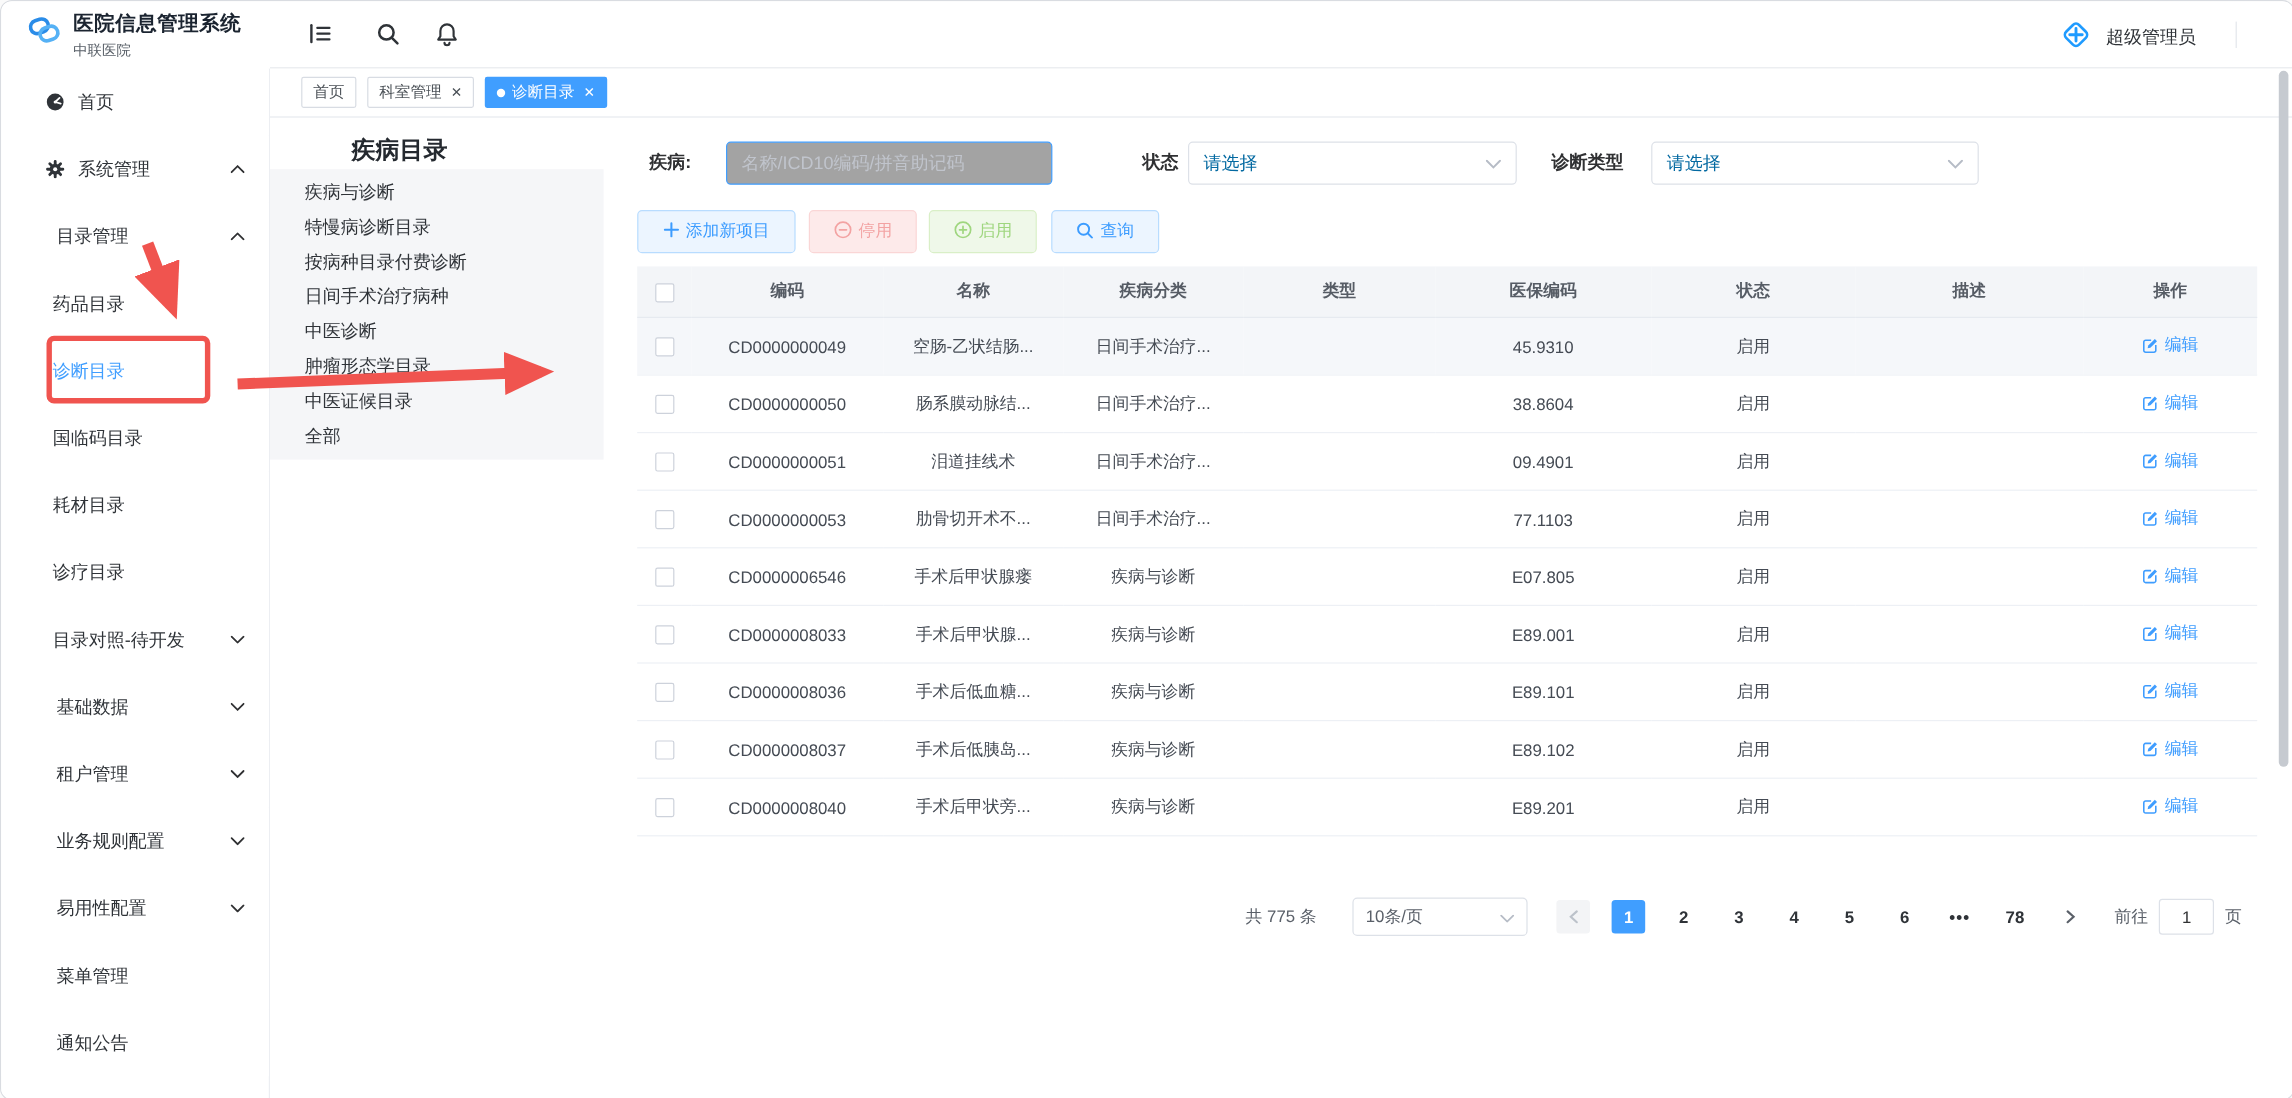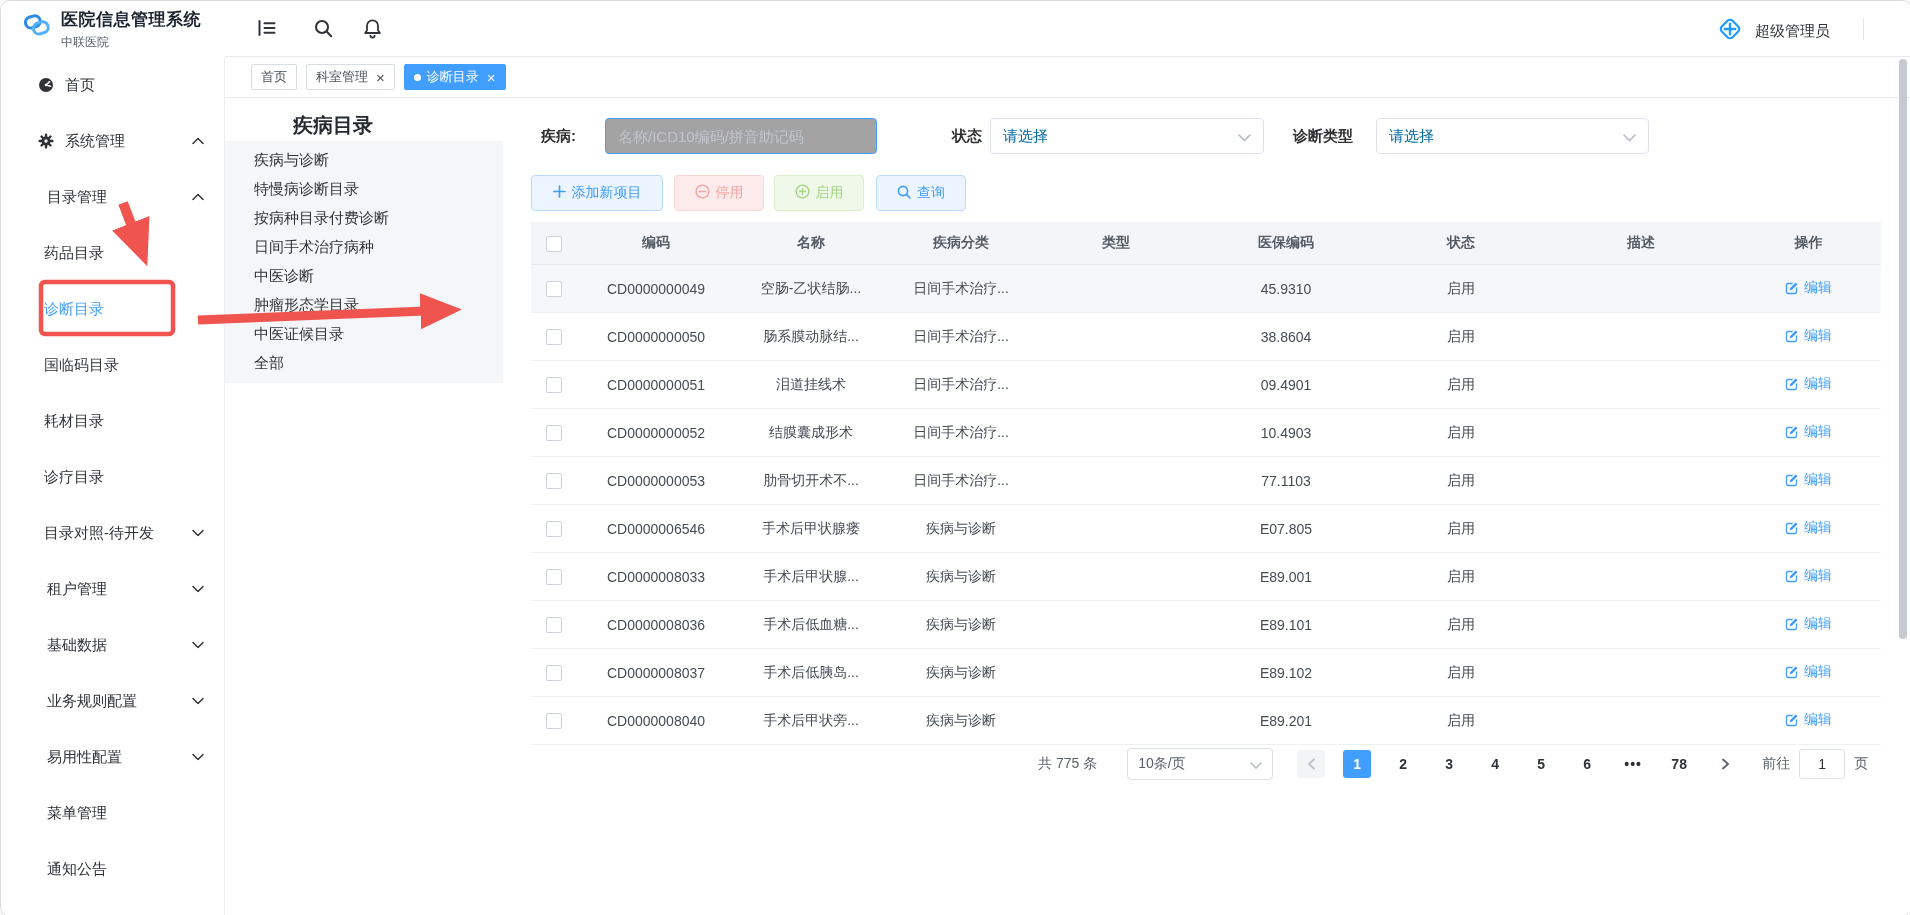--- a/index.html
+++ b/index.html
@@ -184,29 +184,29 @@
       </div>
       <div class="side-item lvl2">
         <span class="side-label">目录对照-待开发</span>
         <span class="chev">
           <svg width="12" height="7" viewBox="0 0 12 7" fill="none" stroke="#303133" stroke-width="1.5" stroke-linecap="round">
             <path d="M1 1l5 5 5-5"></path>
           </svg>
         </span>
       </div>
       <div class="side-item lvl1">
+        <span class="side-label">基础数据</span>
+        <span class="chev">
+          <svg width="12" height="7" viewBox="0 0 12 7" fill="none" stroke="#303133" stroke-width="1.5" stroke-linecap="round">
+            <path d="M1 1l5 5 5-5"></path>
+          </svg>
+        </span>
+      </div>
+      <div class="side-item lvl1">
         <span class="side-label">租户管理</span>
-        <span class="chev">
-          <svg width="12" height="7" viewBox="0 0 12 7" fill="none" stroke="#303133" stroke-width="1.5" stroke-linecap="round">
-            <path d="M1 1l5 5 5-5"></path>
-          </svg>
-        </span>
-      </div>
-      <div class="side-item lvl1">
-        <span class="side-label">基础数据</span>
         <span class="chev">
           <svg width="12" height="7" viewBox="0 0 12 7" fill="none" stroke="#303133" stroke-width="1.5" stroke-linecap="round">
             <path d="M1 1l5 5 5-5"></path>
           </svg>
         </span>
       </div>
       <div class="side-item lvl1">
         <span class="side-label">业务规则配置</span>
         <span class="chev">
           <svg width="12" height="7" viewBox="0 0 12 7" fill="none" stroke="#303133" stroke-width="1.5" stroke-linecap="round">
@@ -382,39 +382,20 @@
                     <svg width="14" height="14" viewBox="0 0 14 14" fill="none" stroke="currentColor" stroke-width="1.3">
                       <path d="M7.6 2.5H3A1.5 1.5 0 0 0 1.5 4v7A1.5 1.5 0 0 0 3 12.5h7A1.5 1.5 0 0 0 11.5 11V6.4"></path>
                       <path d="M10.7 1.5l1.8 1.8L7 8.8l-2.3.5.5-2.3z" fill="currentColor" stroke="none"></path>
                     </svg>
                   </span>
                   <span>编辑</span>
                 </span></td>
             </tr>
             <tr>
               <td><span class="checkbox"></span></td>
-              <td>CD0000000052</td>
-              <td>结膜囊成形术</td>
-              <td>日间手术治疗...</td>
-              <td></td>
-              <td>10.4903</td>
-              <td>启用</td>
-              <td></td>
-              <td><span class="edit-link">
-                  <span style="display: flex;">
-                    <svg width="14" height="14" viewBox="0 0 14 14" fill="none" stroke="currentColor" stroke-width="1.3">
-                      <path d="M7.6 2.5H3A1.5 1.5 0 0 0 1.5 4v7A1.5 1.5 0 0 0 3 12.5h7A1.5 1.5 0 0 0 11.5 11V6.4"></path>
-                      <path d="M10.7 1.5l1.8 1.8L7 8.8l-2.3.5.5-2.3z" fill="currentColor" stroke="none"></path>
-                    </svg>
-                  </span>
-                  <span>编辑</span>
-                </span></td>
-            </tr>
-            <tr>
-              <td><span class="checkbox"></span></td>
               <td>CD0000000053</td>
               <td>肋骨切开术不...</td>
               <td>日间手术治疗...</td>
               <td></td>
               <td>77.1103</td>
               <td>启用</td>
               <td></td>
               <td><span class="edit-link">
                   <span style="display: flex;">
                     <svg width="14" height="14" viewBox="0 0 14 14" fill="none" stroke="currentColor" stroke-width="1.3">

